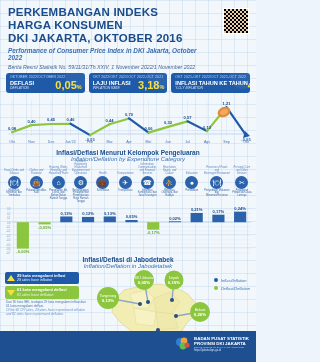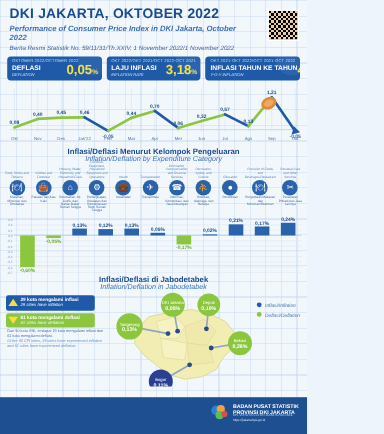--- a/index.html
+++ b/index.html
@@ -83,21 +83,22 @@
   .fl-txt .l2 { font-size:2.3px; color:#b9d2ee; line-height:1.2; }
   .fl-txt .l3 { font-size:2.6px; color:#d6e6f8; line-height:1.2; }
 </style>
 </head>
 <body>
 
 <div class="page">
 
   <div class="header">
     <div class="h-title">
-      <div>DKI JAKARTA, OKTOBER 2022</div>
+      <div>PERKEMBANGAN INDEKS HARGA KONSUMEN</div>
+      <div>DKI JAKARTA, OKTOBER 2016</div>
     </div>
     <div class="h-sub">Performance of Consumer Price Index in DKI Jakarta, October 2022</div>
     <div class="h-note">Berita Resmi Statistik No. 59/11/31/Th.XXIV, 1 November 2022/1 November 2022</div>
     <div class="qr"></div>
   </div>
 
   <div class="stats">
     <div class="stat">
       <div class="stat-period">OKTOBER 2022/OCTOBER 2022</div>
       <div class="stat-body">

